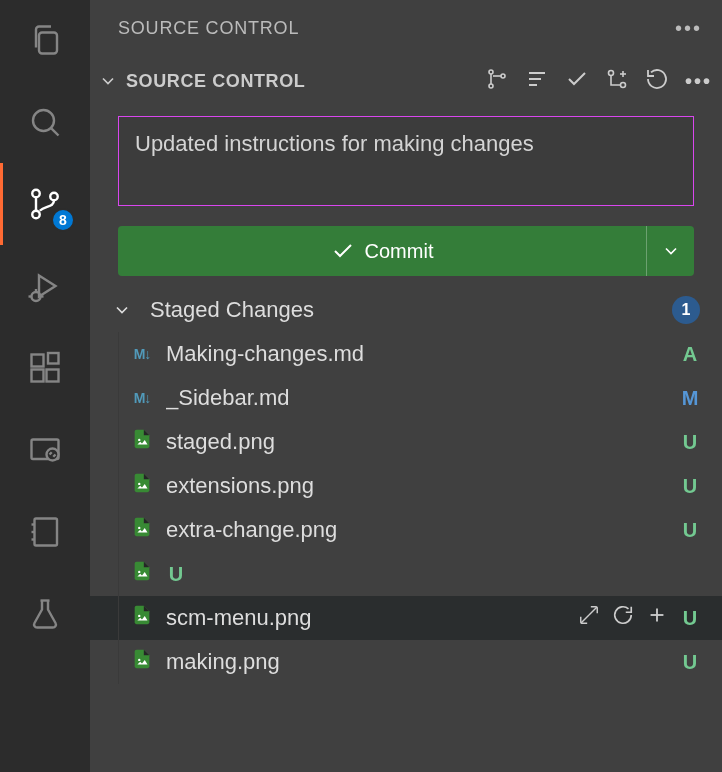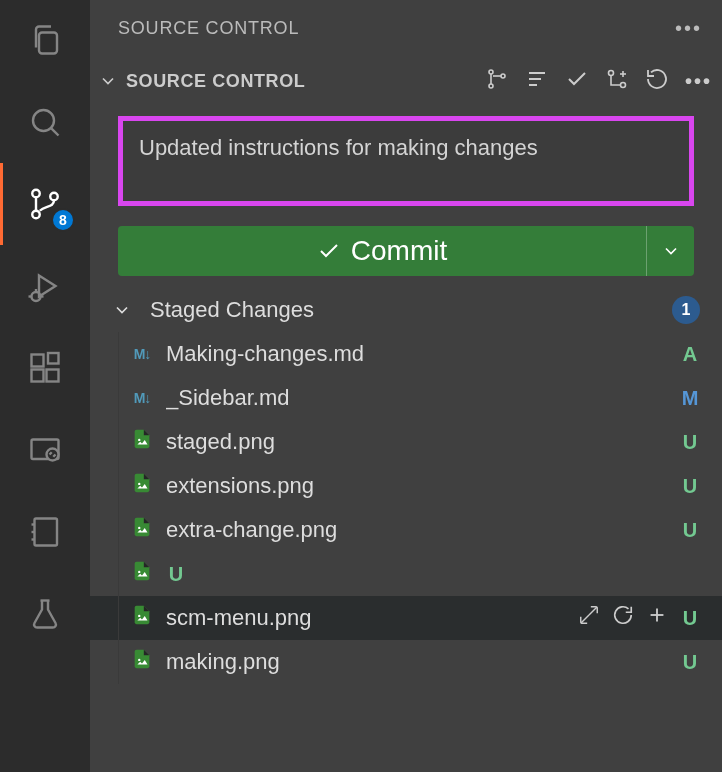--- a/index.html
+++ b/index.html
@@ -93,21 +93,21 @@
   }
   .section-header .title { flex: 1; font-weight: 700; }
   .section-actions { display: flex; align-items: center; gap: 16px; color:#ccc;}
   .section-actions svg { width: 24px; height: 24px; }
   .chev { width: 28px; display:flex; align-items:center; justify-content:center;}
   .chev svg { width: 20px; height: 20px; }
   
   .commit-area { padding: 10px 28px 0 28px; }
   .commit-input {
     width: 100%;
-    border: 5px solid #d946ef;
+    border: 1px solid #d946ef;
     background: #3c3c3c;
     color: #d4d4d4;
     font-size: 22px;
     padding: 10px 16px;
     resize: none;
     font-family: inherit;
     line-height: 1.5;
     outline: none;
     height: 90px;
   }
@@ -117,21 +117,21 @@
     height: 50px;
   }
   .commit-btn {
     flex: 1;
     background: #347d39;
     color: #fff;
     display: flex;
     align-items: center;
     justify-content: center;
     gap: 10px;
-    font-size: 28px;
+    font-size: 20px;
     border-top-left-radius: 4px;
     border-bottom-left-radius: 4px;
   }
   .commit-btn svg { width: 24px; height: 24px; }
   .commit-dropdown {
     width: 48px;
     background: #347d39;
     display: flex;
     align-items: center;
     justify-content: center;

